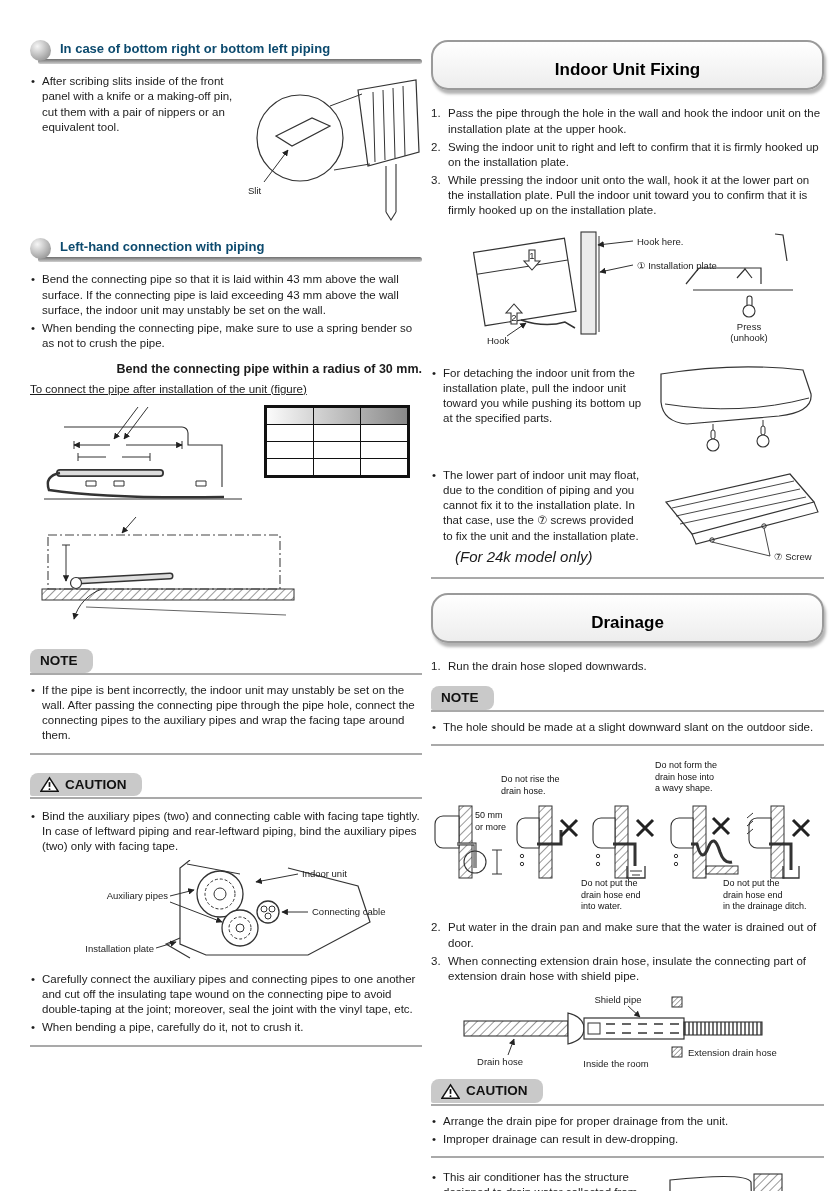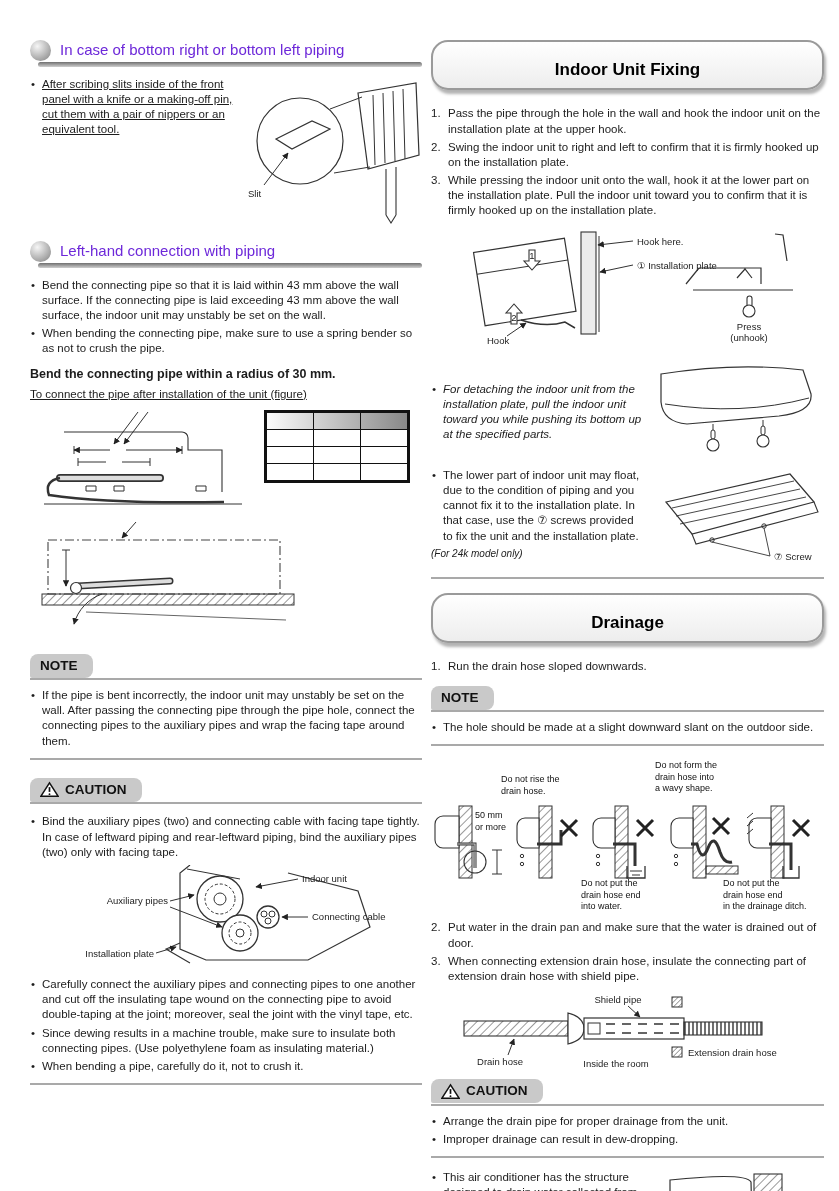--- a/index.html
+++ b/index.html
@@ -6,21 +6,21 @@
   .page{position:relative;width:839px;height:1191px;background:#fff;overflow:hidden;
         font-family:"Liberation Sans","DejaVu Sans",sans-serif;color:#1c1c1c;font-size:11.5px;line-height:1.32;}
   .col{position:absolute;top:40px;}
   .col-left{left:30px;width:392px;}
   .col-right{left:431px;width:393px;}
 
   
   .sec-head{position:relative;padding-left:30px;margin-bottom:2px;}
   .sphere{position:absolute;left:0;top:0;width:21px;height:21px;border-radius:50%;
           background:radial-gradient(circle at 35% 30%,#f6f6f6,#b5b5b5 55%,#7e7e7e);}
-  .sec-title{font-weight:normal;font-size:15px;color:#6d28d9;}
+  .sec-title{font-weight:bold;font-size:13px;color:#0c4a6e;}
   .sec-rule{height:5px;border-radius:3px;margin:1px 0 10px 8px;
             background:linear-gradient(to bottom,#6f6f6f,#cfcfcf);}
 
   
   .banner{border:2px solid #9a9a9a;border-radius:17px;background:linear-gradient(#ffffff,#ededed);
           text-align:center;font-weight:bold;font-size:17px;color:#000;padding:17px 0 7px;
           box-shadow:2px 4px 3px rgba(0,0,0,.3);margin-bottom:16px;}
 
   
   .tagline{border-bottom:2px solid #a9a9a9;margin-bottom:8px;}
@@ -29,23 +29,23 @@
   .endrule{border-bottom:2px solid #a9a9a9;margin:9px 0 12px;}
 
   ul.bul{list-style:none;margin:0;padding:0;}
   ul.bul li{position:relative;padding-left:12px;margin-bottom:3px;}
   ul.bul li::before{content:"\2022";position:absolute;left:1px;top:0;}
   ol.steps{list-style:none;counter-reset:st;margin:0;padding:0;}
   ol.steps li{counter-increment:st;position:relative;padding-left:17px;margin-bottom:3px;}
   ol.steps li::before{content:counter(st) ".";position:absolute;left:0;}
   ol.steps.start2{counter-reset:st 1;}
 
-  .bold-note{font-weight:bold;font-size:12.5px;margin:10px 0 4px;}
+  .bold-note{font-weight:bold;font-size:12.5px;margin:10px 0 4px;text-align:right;}
   .under-note{text-decoration:underline;margin-bottom:8px;}
-  .small-italic{font-style:italic;font-size:10px;margin-top:3px;}
+  .small-italic{font-style:italic;font-size:15px;margin-top:3px;margin-left:24px;}
 
   .rowfig{display:flex;gap:8px;align-items:flex-start;}
   .rowfig .txt{flex:1;}
   svg text{font-family:"Liberation Sans","DejaVu Sans",sans-serif;font-size:9.5px;fill:#1c1c1c;}
   svg{flex:none;}
 
   
   .ctable{border-collapse:collapse;border:3px solid #111;flex:none;}
   .ctable td{border:1.6px solid #111;width:46px;height:16px;padding:0;}
   .ctable tr.hdr{background:linear-gradient(to right,#fcfcfc,#878787);}
@@ -81,21 +81,21 @@
 
   <div class="col col-left">
 
     <div>
       <div class="sec-head">
         <span class="sphere"></span>
         <span class="sec-title">In case of bottom right or bottom left piping</span>
       </div>
       <div class="sec-rule"></div>
       <div class="rowfig">
-        <ul class="bul txt" style="width:208px;text-decoration:underline;">
+        <ul class="bul txt" style="width:208px;">
           <li>After scribing slits inside of the front panel with a knife or a making-off pin, cut them with a pair of nippers or an equivalent tool.</li>
         </ul>
         <svg width="180" height="150" viewBox="0 0 180 150">
           <path d="M116,16 L174,6 L177,78 L126,92 Z" fill="none" stroke="#333" stroke-width="1.2"></path>
           <path d="M131,18 L133,88 M141,16 L143,86 M151,14 L153,84 M161,12 L163,82" stroke="#333" stroke-width="1" fill="none"></path>
           <path d="M144,92 L144,138 M154,90 L154,138 M144,138 L149,146 L154,138" stroke="#333" stroke-width="1.1" fill="none"></path>
           <path d="M88,32 L120,20 M92,96 L128,90" stroke="#333" stroke-width="1" fill="none"></path>
           <circle cx="58" cy="64" r="43" fill="#fff" stroke="#333" stroke-width="1.2"></circle>
           <path d="M34,62 L70,44 L88,52 L50,72 Z" fill="#fff" stroke="#333" stroke-width="1.2"></path>
           <line x1="22" y1="108" x2="46" y2="76" stroke="#333" stroke-width="1" marker-end="url(#arr)"></line>
@@ -219,21 +219,20 @@
         <line x1="268" y1="52" x2="242" y2="52" stroke="#333" stroke-width="1" marker-end="url(#arr)"></line>
         <line x1="116" y1="88" x2="136" y2="82" stroke="#333" stroke-width="1" marker-end="url(#arr)"></line>
         <text x="128" y="39" text-anchor="end">Auxiliary pipes</text>
         <text x="262" y="17">Indoor unit</text>
         <text x="272" y="55">Connecting cable</text>
         <text x="114" y="92" text-anchor="end">Installation plate</text>
       </svg>
 
       <ul class="bul">
         <li>Carefully connect the auxiliary pipes and connecting pipes to one another and cut off the insulating tape wound on the connecting pipe to avoid double-taping at the joint; moreover, seal the joint with the vinyl tape, etc.</li>
-        <li>Since dewing results in a machine trouble, make sure to insulate both connecting pipes. (Use polyethylene foam as insulating material.)</li>
         <li>When bending a pipe, carefully do it, not to crush it.</li>
       </ul>
       <div class="endrule"></div>
     </div>
   </div>
 
   <div class="col col-right">
 
     <div class="banner">Indoor Unit Fixing</div>
 
@@ -263,21 +262,21 @@
       <text x="56" y="116">Hook</text>
       <path d="M262,62 h100 M268,40 h62 v16 M268,40 l-13,16 M306,50 l8,-9 l7,9" fill="none" stroke="#333" stroke-width="1.2"></path>
       <path d="M344,6 l8,1 l4,26" fill="none" stroke="#333" stroke-width="1.2"></path>
       <rect x="316" y="68" width="5" height="11" rx="2.5" fill="#fff" stroke="#333" stroke-width="1.1"></rect>
       <circle cx="318" cy="83" r="6" fill="#fff" stroke="#333" stroke-width="1.1"></circle>
       <text x="318" y="102" text-anchor="middle">Press</text>
       <text x="318" y="113" text-anchor="middle">(unhook)</text>
     </svg>
 
     <div class="rowfig" style="margin:4px 0 10px;">
-      <ul class="bul txt" style="max-width:212px;margin-top:24px;font-style:italic;">
+      <ul class="bul txt" style="max-width:212px;margin-top:8px;">
         <li>For detaching the indoor unit from the installation plate, pull the indoor unit toward you while pushing its bottom up at the specified parts.</li>
       </ul>
       <svg width="168" height="100" viewBox="0 0 168 100">
         <path d="M10,16 Q85,4 152,12 L160,36 Q162,54 128,58 L36,66 Q12,64 10,44 Z" fill="none" stroke="#333" stroke-width="1.2"></path>
         <path d="M14,46 Q90,58 158,40" fill="none" stroke="#333" stroke-width="1"></path>
         <line x1="62" y1="66" x2="62" y2="72" stroke="#333" stroke-width="1"></line>
         <rect x="60" y="72" width="4" height="9" rx="2" fill="#fff" stroke="#333" stroke-width="1"></rect>
         <circle cx="62" cy="87" r="6" fill="#fff" stroke="#333" stroke-width="1.1"></circle>
         <line x1="112" y1="62" x2="112" y2="68" stroke="#333" stroke-width="1"></line>
         <rect x="110" y="68" width="4" height="9" rx="2" fill="#fff" stroke="#333" stroke-width="1"></rect>

